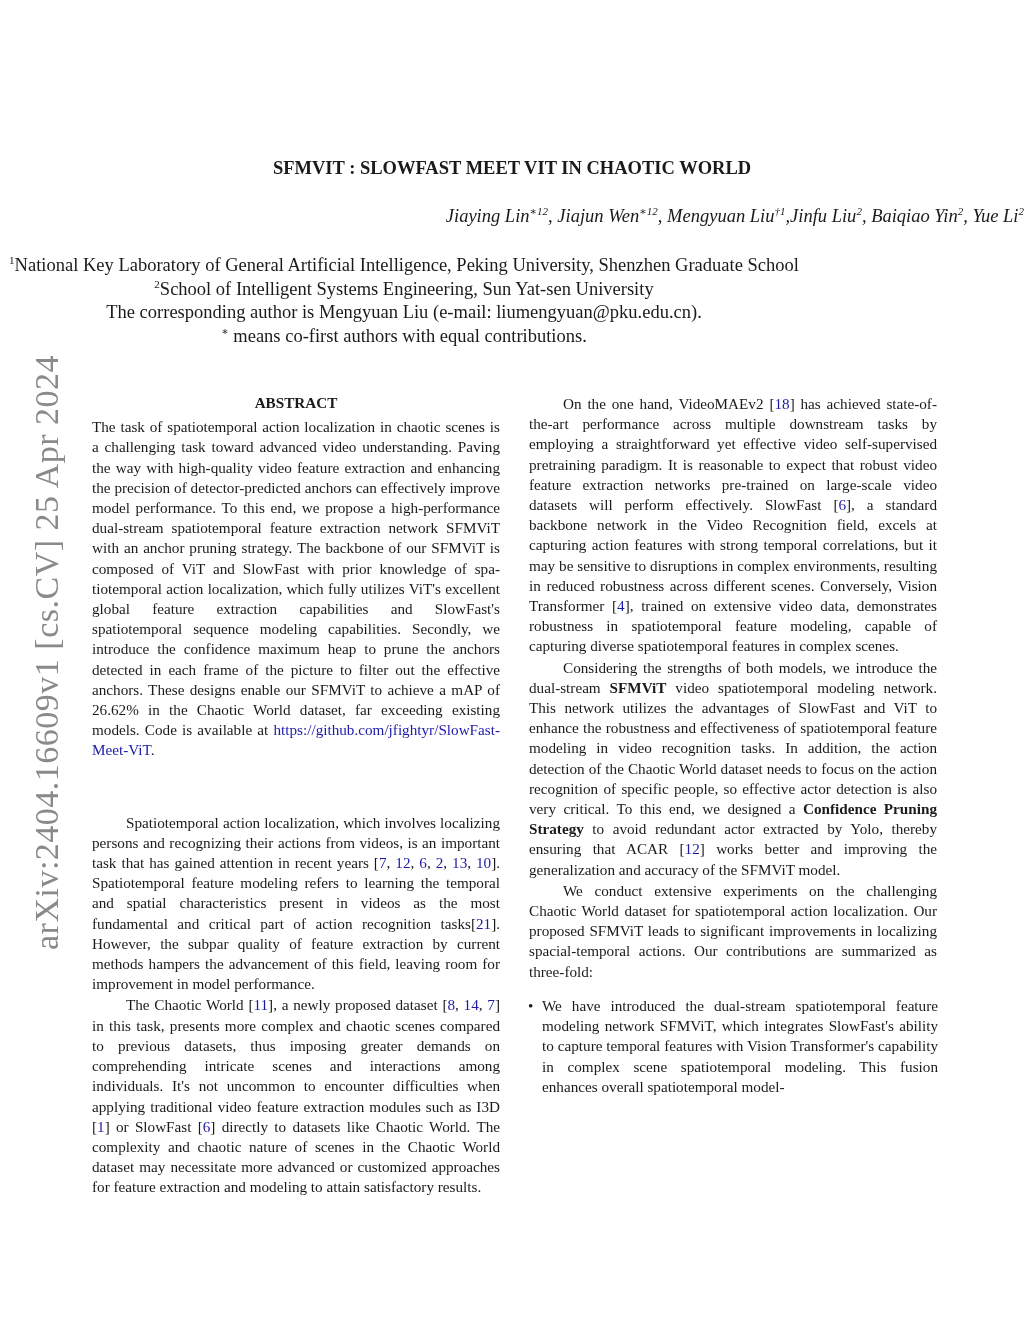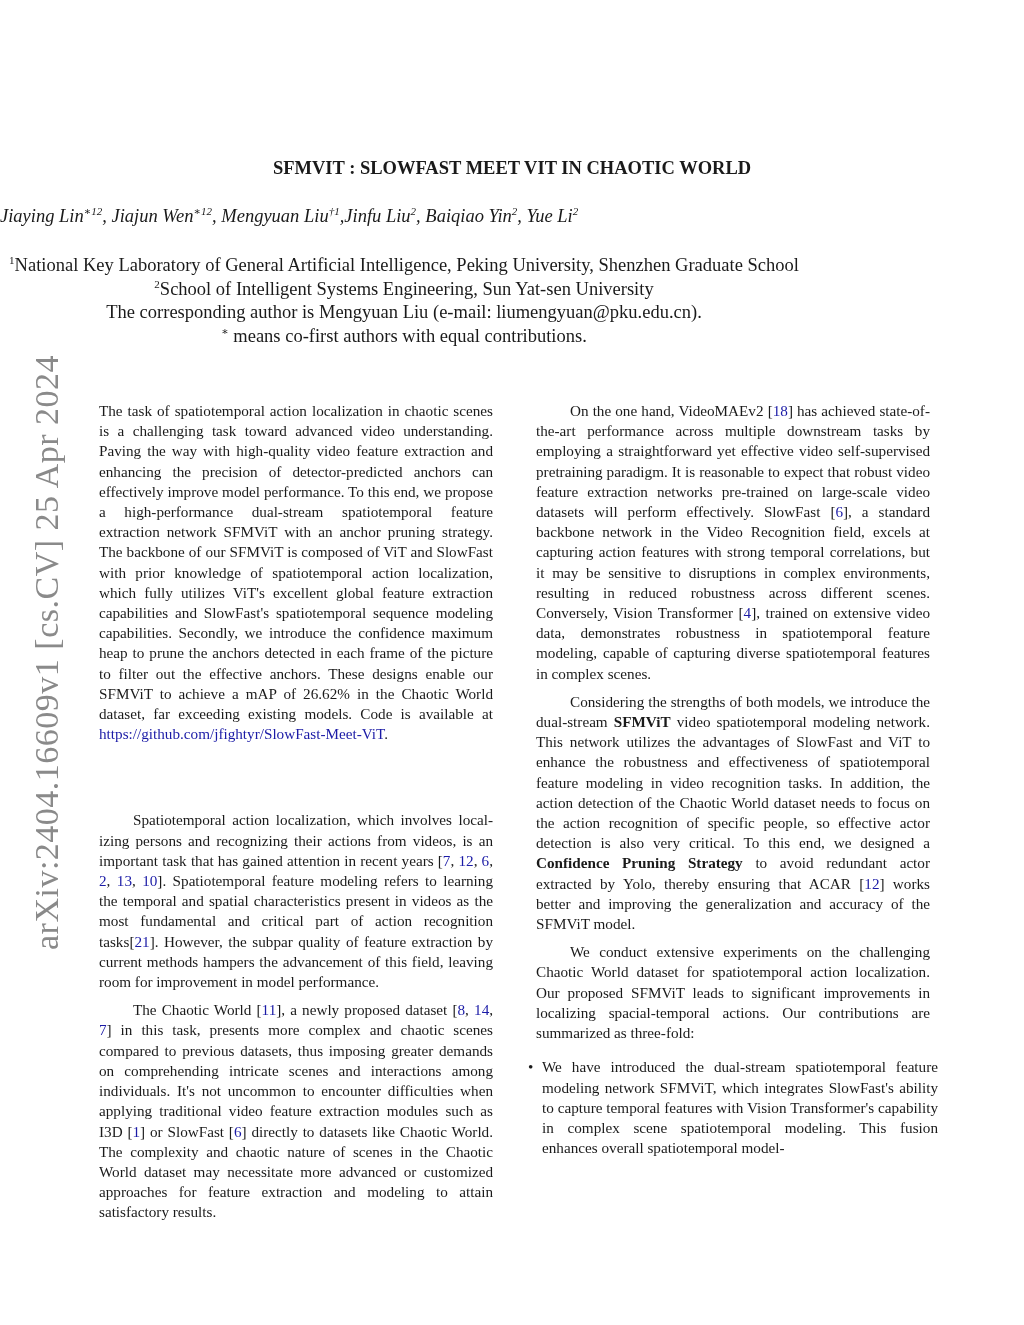--- a/index.html
+++ b/index.html
@@ -2,28 +2,28 @@
 <html><head>
 <meta charset="utf-8">
 <style>
   html, body { margin:0; padding:0; background:#ffffff; }
   body { width:1024px; height:1325px; position:relative; overflow:hidden;
          font-family:"Liberation Serif", "DejaVu Serif", serif; color:#1a1a1a; }
   .arxiv-stamp { position:absolute; left:28px; top:950px; transform-origin:left top;
          transform:rotate(-90deg); font-size:34px; color:#8a8a8a; white-space:nowrap; letter-spacing:0.5px; }
   .title { position:absolute; top:158px; left:0; width:1024px; text-align:center;
          font-weight:bold; font-size:18.5px; }
-  .authors { position:absolute; top:206px; left:0; width:1024px; text-align:left;
+  .authors { position:absolute; top:206px; left:0; width:1024px; text-align:right;
          font-style:italic; font-size:18.5px; }
   .affils { position:absolute; top:254px; left:0; width:808px; text-align:center; font-size:18.5px; line-height:23.5px; }
   sup { font-size:11px; line-height:0; vertical-align:7px; }
   .col { position:absolute; top:393px; width:410px; font-size:15.2px; line-height:20.2px; text-align:justify; hyphens:manual; }
   .col.left { left:91px; }
   .col.right { left:528px; }
-  .col p { margin:8px; }
+  .col p { margin:1px; }
   .indent { text-indent:34px; }
   .sec-head { text-align:center; font-weight:bold; font-size:15.2px; margin:0 0 4px 0; }
   .cite, .link { color:#1a1aa6; }
   .gap-sm { height:8px; }
   .gap-md { height:26px; }
   .gap-lg { height:16px; }
   .idx-label { font-weight:bold; font-style:italic; }
   ul.contrib { margin:14px 0 0 0; padding:0 0 0 14px; list-style:none; }
   ul.contrib li { position:relative; padding-left:0; }
   ul.contrib li::before { content:"•"; position:absolute; left:-14px; }
@@ -45,20 +45,21 @@
 </div>
 
 <div class="affils">
   <div><sup>1</sup><span>National Key Laboratory of General Artificial Intelligence, Peking University, Shenzhen Graduate School</span></div>
   <div><sup>2</sup><span>School of Intelligent Systems Engineering, Sun Yat-sen University</span></div>
   <div>The corresponding author is Mengyuan Liu (e-mail: liumengyuan@pku.edu.cn).</div>
   <div><sup>∗</sup><span> means co-first authors with equal contributions.</span></div>
 </div>
 
 <div class="col left">
+  <div class="sec-head">ABSTRACT</div>
   <p><span>The task of spatiotemporal action localization in chaotic scenes is a challenging task toward advanced video under­standing. Paving the way with high-quality video feature ex­traction and enhancing the precision of detector-predicted an­chors can effectively improve model performance. To this end, we propose a high-performance dual-stream spatiotem­poral feature extraction network SFMViT with an anchor pruning strategy. The backbone of our SFMViT is com­posed of ViT and SlowFast with prior knowledge of spa­tiotemporal action localization, which fully utilizes ViT's excellent global feature extraction capabilities and Slow­Fast's spatiotemporal sequence modeling capabilities. Sec­ondly, we introduce the confidence maximum heap to prune the anchors detected in each frame of the picture to fil­ter out the effective anchors. These designs enable our SFMViT to achieve a mAP of 26.62% in the Chaotic World dataset, far exceeding existing models. Code is available at </span><span class="link">https://github.com/jfightyr/SlowFast-Meet-ViT</span><span>.</span></p>
   <div class="gap-sm"></div>
   <div class="gap-md"></div>
   <div class="gap-lg"></div>
   <p class="indent"><span>Spatiotemporal action localization, which involves local­izing persons and recognizing their actions from videos, is an important task that has gained attention in recent years [</span><span class="cite">7</span>, <span class="cite">12</span>, <span class="cite">6</span>, <span class="cite">2</span>, <span class="cite">13</span>, <span class="cite">10</span><span>]. Spatiotemporal feature modeling refers to learn­ing the temporal and spatial characteristics present in videos as the most fundamental and critical part of action recognition tasks[</span><span class="cite">21</span><span>]. However, the subpar quality of feature extraction by current methods hampers the advancement of this field, leaving room for improvement in model performance.</span></p>
   <p class="indent"><span>The Chaotic World [</span><span class="cite">11</span><span>], a newly proposed dataset [</span><span class="cite">8</span>, <span class="cite">14</span>, <span class="cite">7</span><span>] in this task, presents more complex and chaotic scenes compared to previous datasets, thus imposing greater de­mands on comprehending intricate scenes and interactions among individuals. It's not uncommon to encounter difficul­ties when applying traditional video feature extraction mod­ules such as I3D [</span><span class="cite">1</span><span>] or SlowFast [</span><span class="cite">6</span><span>] directly to datasets like Chaotic World. The complexity and chaotic nature of scenes in the Chaotic World dataset may necessitate more advanced or customized approaches for feature extraction and modeling to attain satisfactory results.</span></p>
 </div>
 
 <div class="col right" id="rightcol">
   <p class="indent"><span>On the one hand, VideoMAEv2 [</span><span class="cite">18</span><span>] has achieved state-of-the-art performance across multiple downstream tasks by employing a straightforward yet effective video self-supervised pretraining paradigm. It is reasonable to expect that robust video feature extraction networks pre-trained on large-scale video datasets will perform effectively. SlowFast [</span><span class="cite">6</span><span>], a standard backbone network in the Video Recognition field, excels at capturing action features with strong temporal correlations, but it may be sensitive to disruptions in complex environments, resulting in reduced robustness across different scenes. Conversely, Vision Transformer [</span><span class="cite">4</span><span>], trained on ex­tensive video data, demonstrates robustness in spatiotemporal feature modeling, capable of capturing diverse spatiotemporal features in complex scenes.</span></p>

